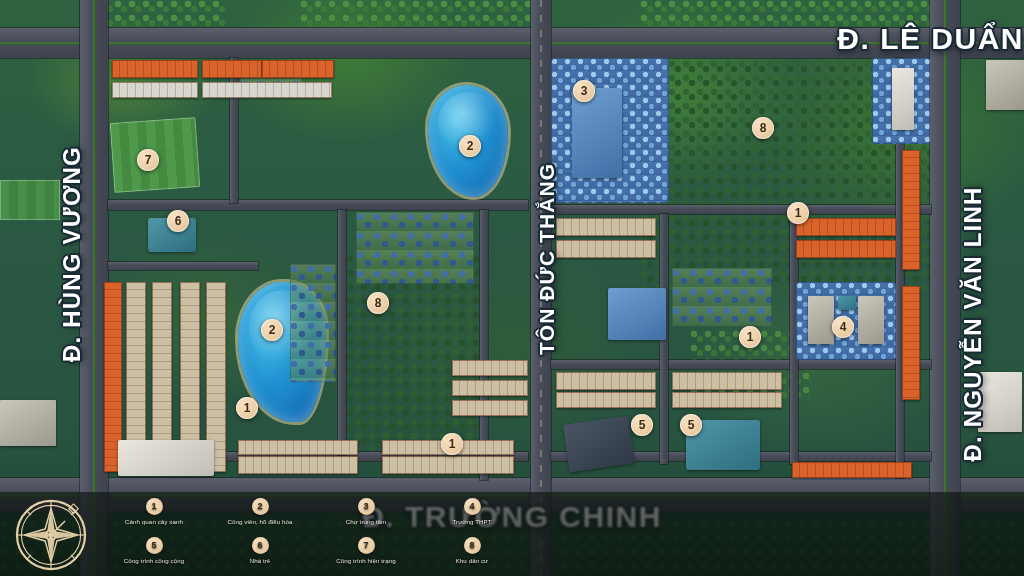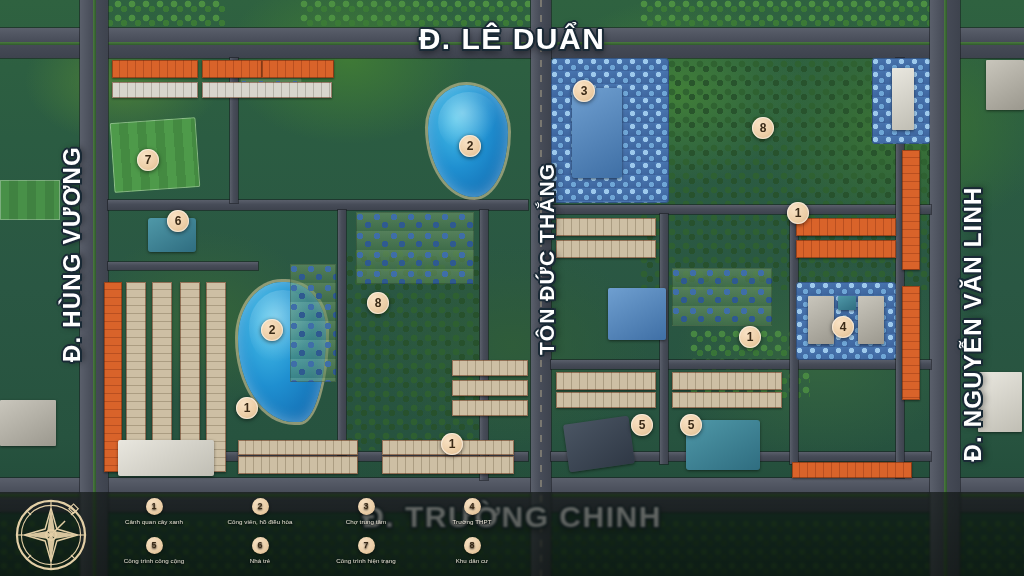--- a/index.html
+++ b/index.html
@@ -172,21 +172,21 @@
     color: #ffffff;
     font-weight: 700;
     letter-spacing: .05em;
     text-shadow:
       2px 0 0 #1a2a36, -2px 0 0 #1a2a36, 0 2px 0 #1a2a36, 0 -2px 0 #1a2a36,
       1.5px 1.5px 0 #1a2a36, -1.5px 1.5px 0 #1a2a36, 1.5px -1.5px 0 #1a2a36, -1.5px -1.5px 0 #1a2a36,
       0 3px 7px rgba(0,0,0,.75);
     white-space: nowrap;
     pointer-events: none;
   }
-  #lbl-le-duan      { left: 0; right: 0; top: 22px;  text-align: center; font-size: 30px; }
+  #lbl-le-duan      { left: 0; right: 0; top: 22px;  text-align: right; font-size: 30px; }
   #lbl-truong-chinh { left: 0; right: 0; top: 500px; text-align: center; font-size: 30px; }
   #lbl-hung-vuong {
     left: -48px; top: 240px; width: 240px; text-align: center;
     font-size: 24px; transform: rotate(-90deg); transform-origin: center;
   }
   #lbl-nguyen-van-linh {
     left: 818px; top: 310px; width: 310px; text-align: center;
     font-size: 24px; transform: rotate(-90deg); transform-origin: center;
   }
   #lbl-ton-duc-thang {

